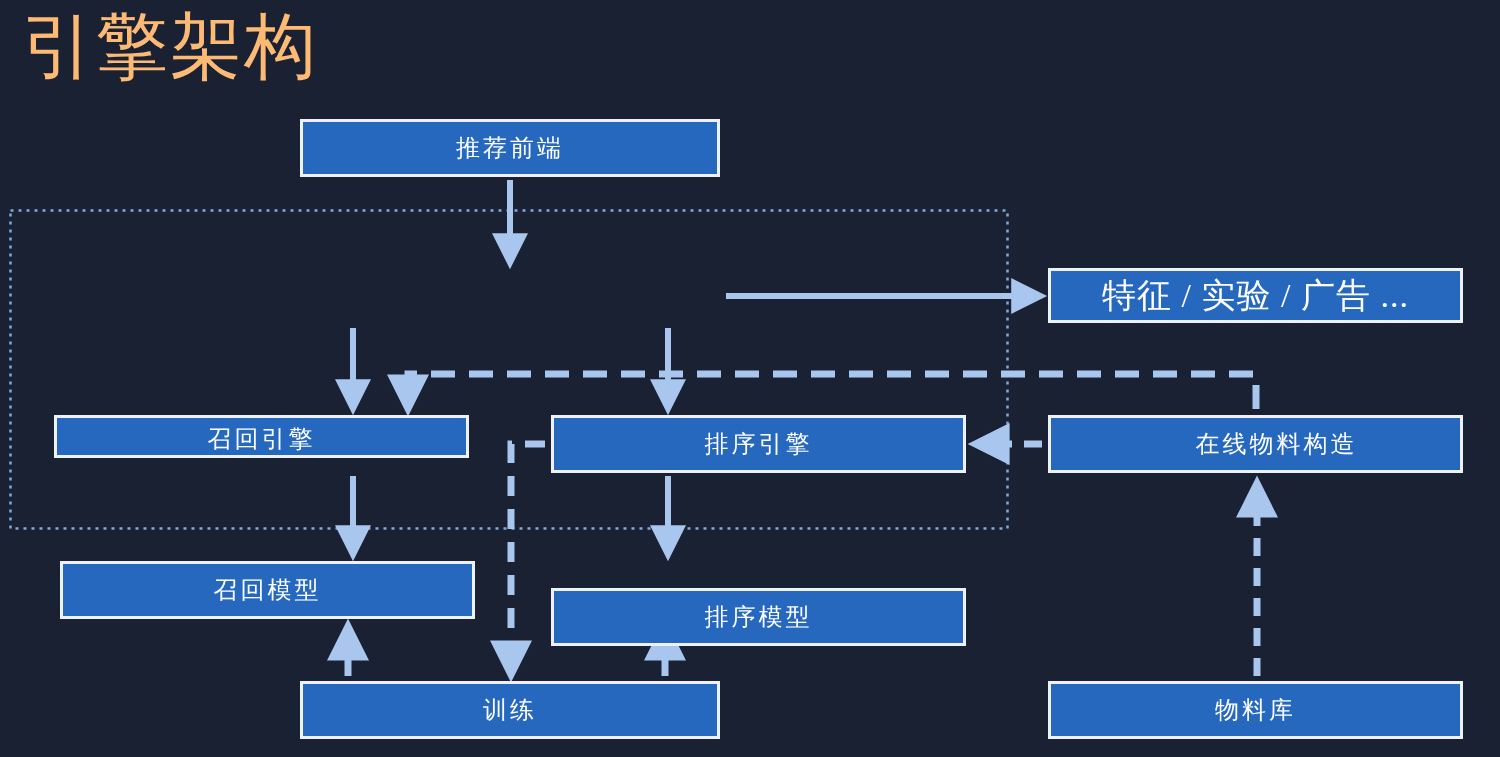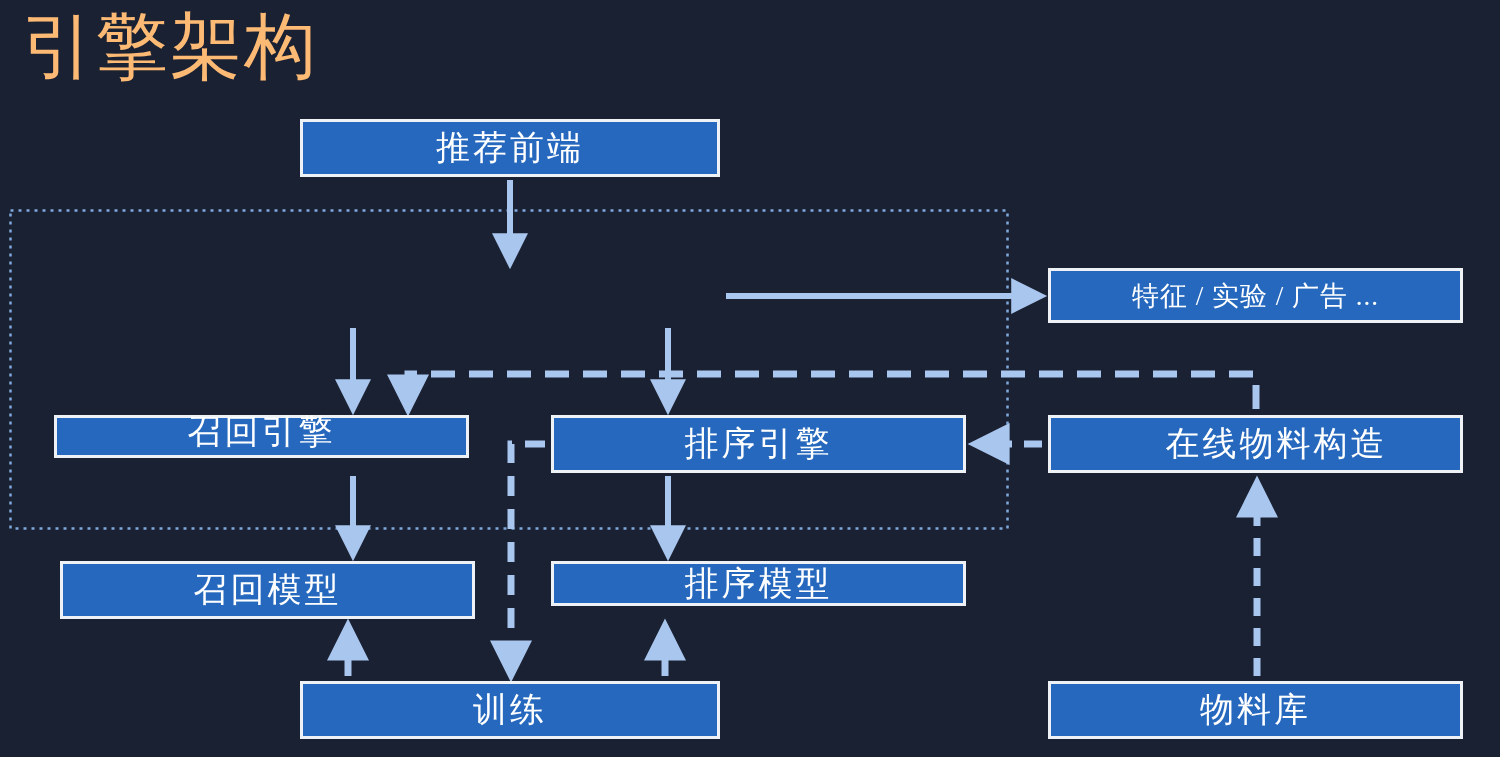--- a/index.html
+++ b/index.html
@@ -38,27 +38,27 @@
   }
   .node {
     position: absolute;
     box-sizing: border-box;
     background: #2568be;
     border: 3px solid #eef2f7;
     color: #ffffff;
     display: flex;
     align-items: center;
     justify-content: center;
-    font-size: 34px;
+    font-size: 24px;
     letter-spacing: 3px;
     white-space: nowrap;
     font-family: "Liberation Serif", "DejaVu Serif", serif;
   }
   .node.wide-text {
-    font-size: 27px;
+    font-size: 34px;
     letter-spacing: 1px;
   }
 </style>
 </head>
 <body>
 
 <div id="slide">
 
   <div id="title">引擎架构</div>
 
@@ -114,21 +114,21 @@
   </div>
 
   <div class="node" style="left:1048px; top:415px; width:415px; height:58px;padding-left:42px;">
     <span>在线物料构造</span>
   </div>
 
   <div class="node" style="left:60px; top:561px; width:415px; height:58px;">
     <span>召回模型</span>
   </div>
 
-  <div class="node" style="left:551px; top:561px; width:415px; height:45px;">
+  <div class="node" style="left:551px; top:588px; width:415px; height:58px;">
     <span>排序模型</span>
   </div>
 
   <div class="node" style="left:300px; top:681px; width:420px; height:58px;">
     <span>训练</span>
   </div>
 
   <div class="node" style="left:1048px; top:681px; width:415px; height:58px;">
     <span>物料库</span>
   </div>

